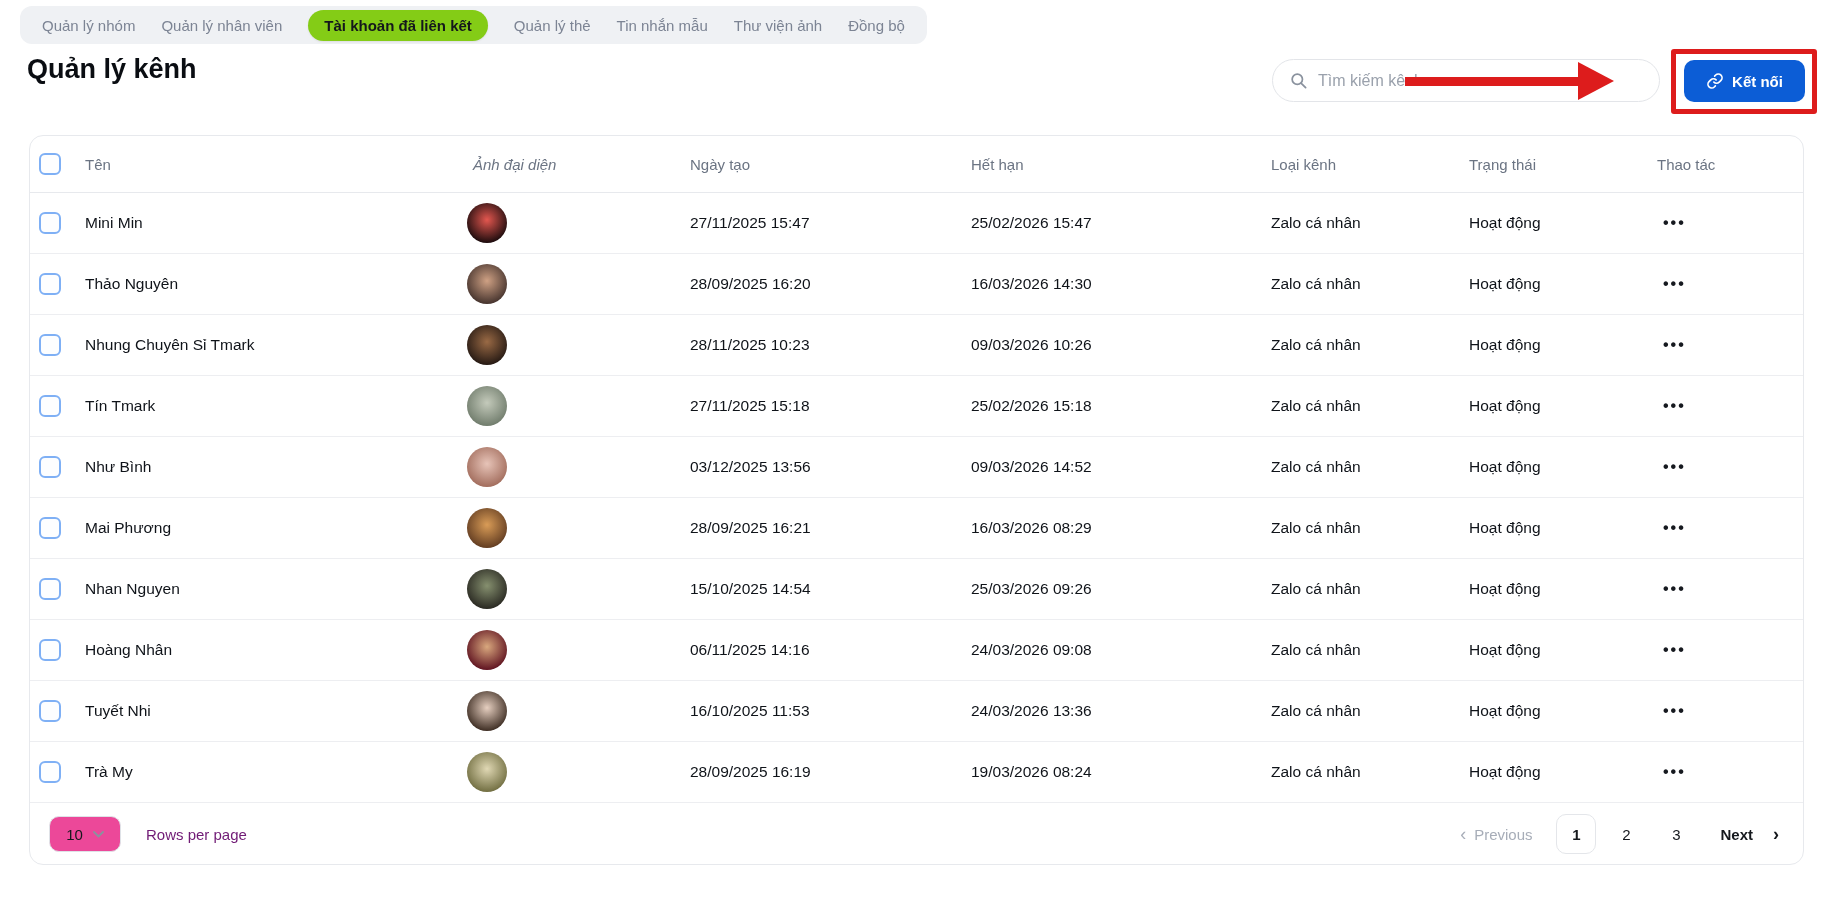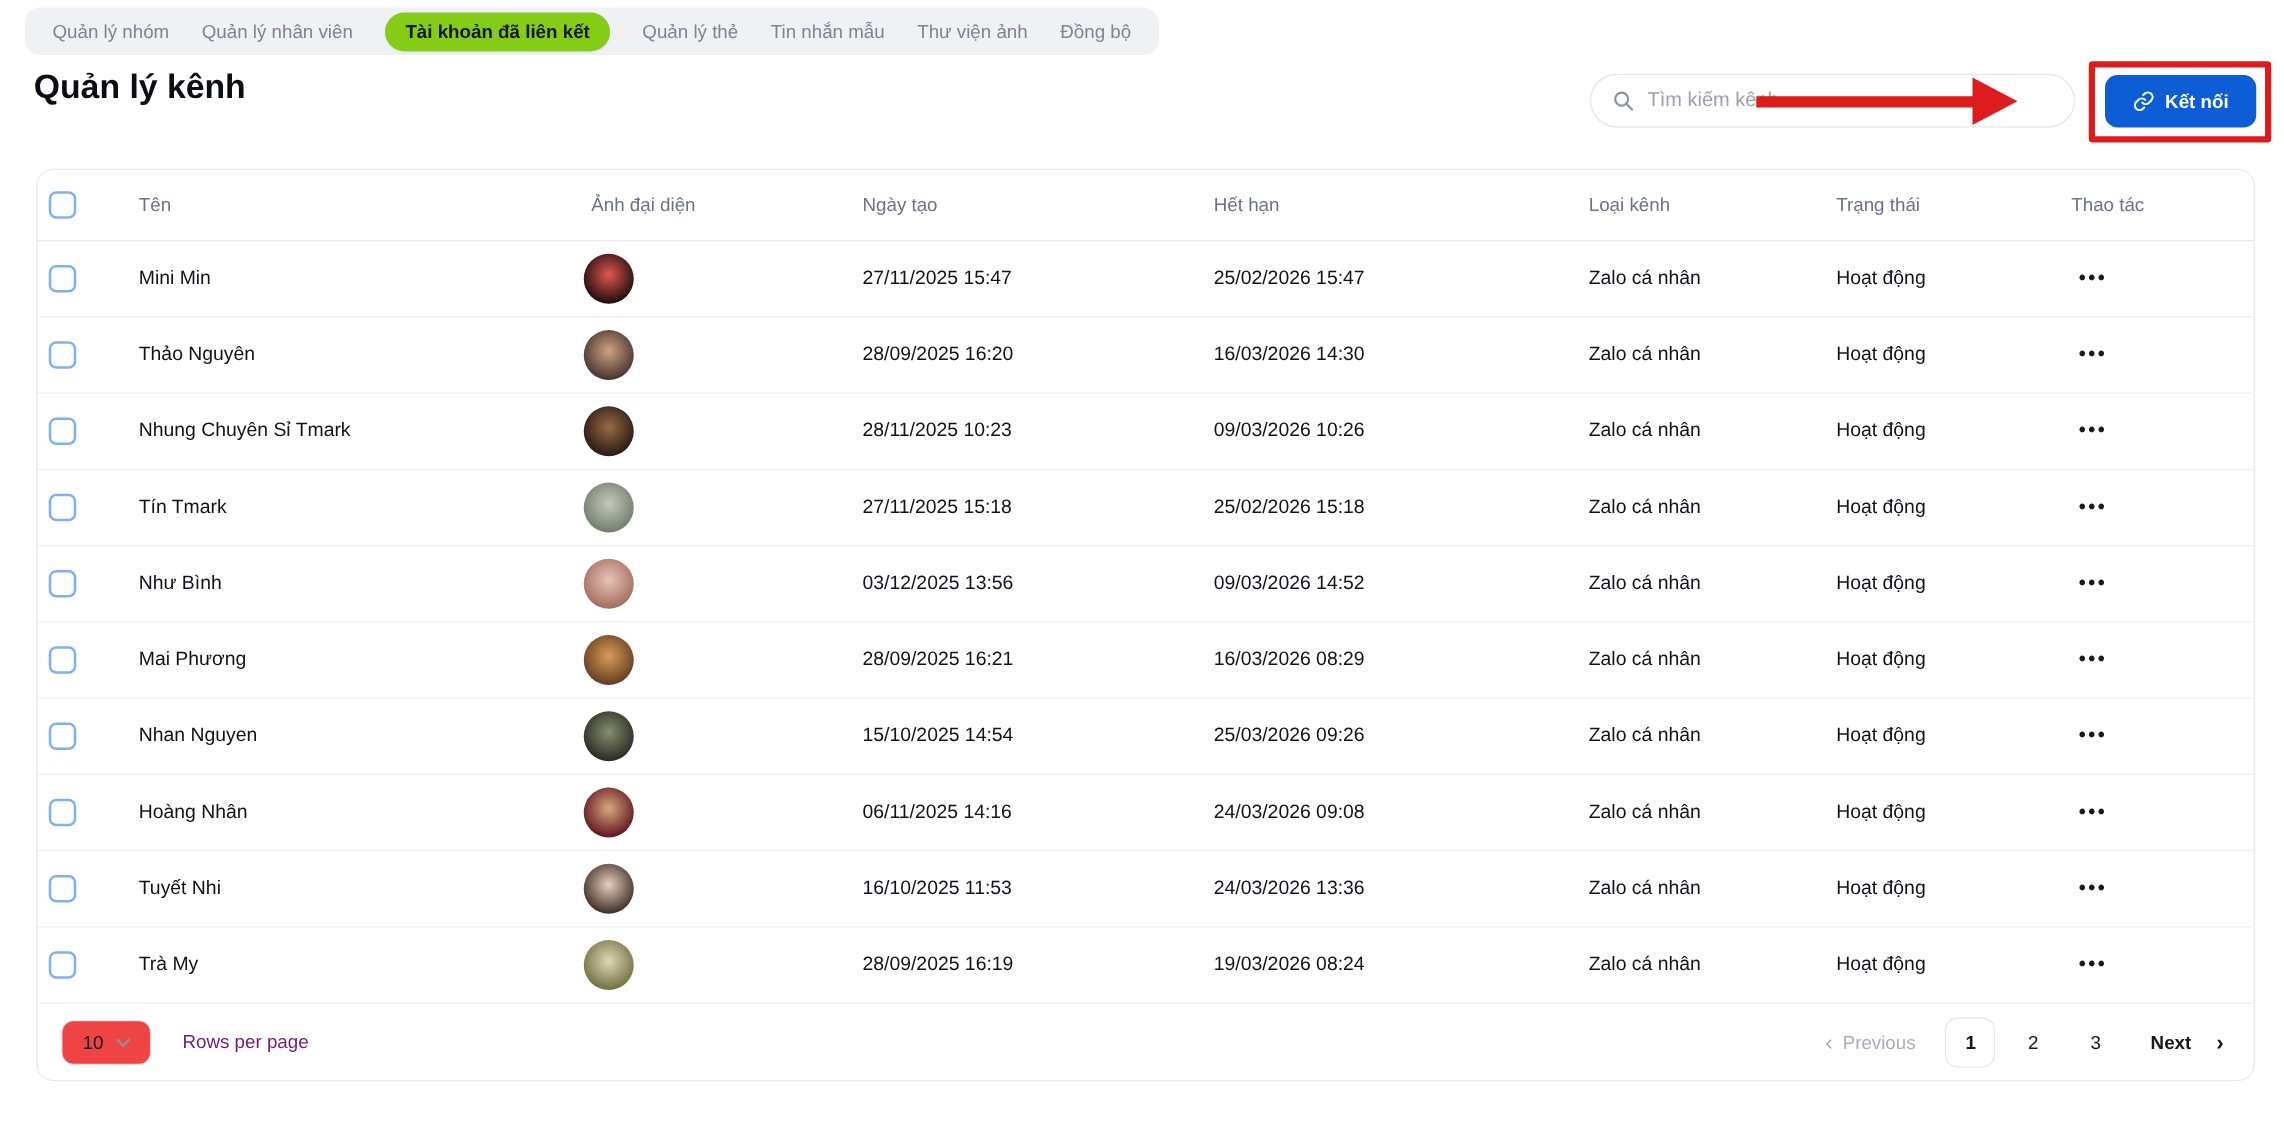--- a/index.html
+++ b/index.html
@@ -42,37 +42,37 @@
            border-bottom:1px solid #e7e9ed; }
   .th { position:absolute; top:50%; transform:translateY(-50%);
         font-size:15px; color:#6b7483; white-space:nowrap; }
   .rows { position:absolute; left:0; top:57px; width:100%; }
   .row { position:relative; width:100%; height:61px; border-bottom:1px solid #edeef1; }
   .cell { position:absolute; top:50%; transform:translateY(-50%);
           font-size:15.5px; color:#0f1319; white-space:nowrap; }
   .checkbox { position:absolute; top:50%; transform:translateY(-50%); left:9px;
               width:22px; height:22px; border:2px solid #7fb0f5; border-radius:6px;
               background:#fdfeff; cursor:pointer; }
-  .c-name   { left:81px; }
-  .c-avatarh{ left:443px; }
+  .c-name   { left:55px; }
+  .c-avatarh{ left:443px;font-style:italic; }
   .c-avatar { left:437px; }
   .c-created{ left:660px; }
   .c-expiry { left:941px; }
   .c-type   { left:1217px;margin-left:24px; }
   .c-status { left:1439px;text-align:right; }
   .c-actionh{ left:1627px; }
   .c-action { left:1633px; }
   .avatar { position:absolute; top:50%; transform:translateY(-50%); width:40px; height:40px;
             border-radius:50%; }
   .dots { font-size:16px; font-weight:700; letter-spacing:2px; color:#16191f; cursor:pointer; }
 
   
   .tfoot { position:absolute; left:0; top:667px; width:100%; height:62px; }
   .rpp-select { position:absolute; left:19px; top:13px; width:72px; height:36px;
-                border:1px solid #dfe2e7; border-radius:10px; background:#ef4444; cursor:pointer;
+                border:1px solid #dfe2e7; border-radius:10px; background:#ec4899; cursor:pointer;
                 display:flex; align-items:center; justify-content:center; gap:10px;
                 font-size:15px; color:#15181d; }
   .rpp-label { position:absolute; left:116px; top:50%; transform:translateY(-50%);
                font-size:15px; color:#701a75; }
   .pag { position:absolute; right:24px; top:0; height:62px; display:flex; align-items:center; gap:10px; }
   .pag-prev { display:flex; align-items:center; gap:8px; color:#a7adb8; font-size:15px; cursor:pointer; margin-right:14px; }
   .pag-next { display:flex; align-items:center; gap:20px; color:#15181d; font-size:15px; font-weight:700; cursor:pointer; margin-left:14px; }
   .chev { font-size:18px; line-height:1; }
   .page-btn { min-width:40px; height:40px; display:flex; align-items:center; justify-content:center;
               font-size:15px; color:#15181d; cursor:pointer; border-radius:10px; padding:0 6px; }

